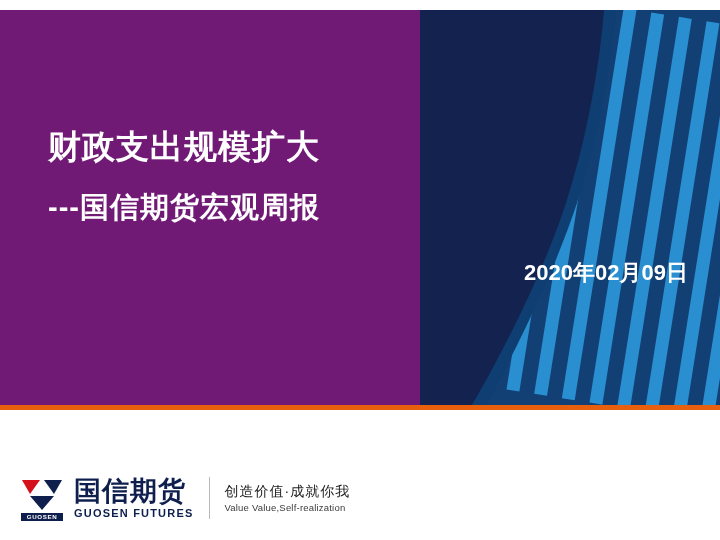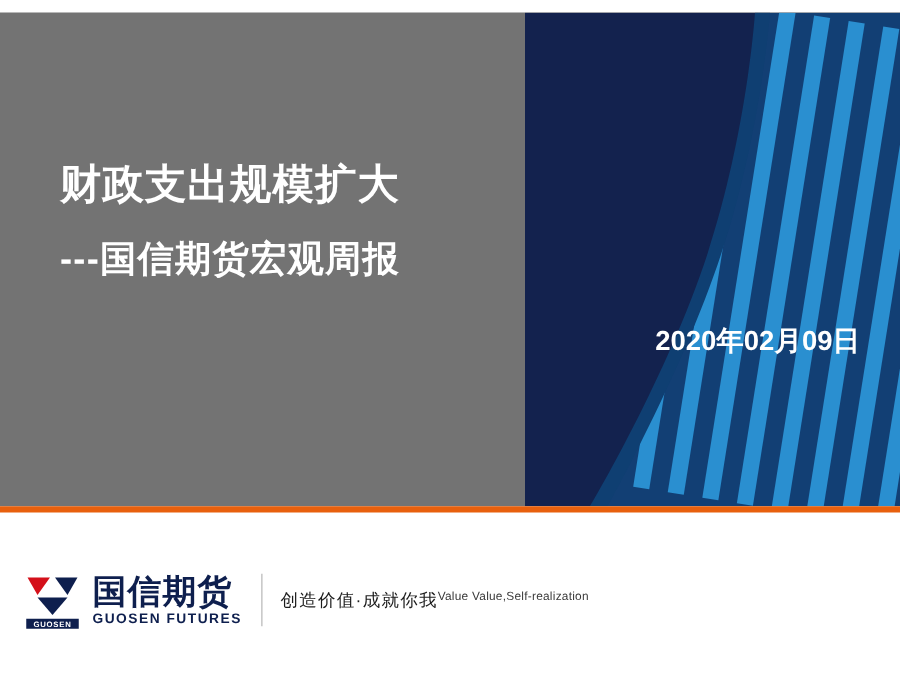--- a/index.html
+++ b/index.html
@@ -20,21 +20,21 @@
     background: #ffffff;
     overflow: hidden;
   }
   
   .banner {
     position: absolute;
     left: 0;
     top: 10px;
     width: 720px;
     height: 395px;
-    background: #737373;
+    background: #701a75;
     overflow: hidden;
   }
   
   .fan {
     position: absolute;
     right: 0;
     top: 0;
     width: 300px;
     height: 395px;
     overflow: hidden;
@@ -83,21 +83,21 @@
     text-align: right;
     letter-spacing: 0px;
     white-space: nowrap;
     padding-right: 0;
   }
 
   
   .footer {
     position: absolute;
     left: 0;
-    bottom: 18px;
+    bottom: 0;
     width: 624px;
     height: 130px;
   }
   .logo-wrap {
     position: absolute;
     left: 18px;
     bottom: 18px;
     display: flex;
     align-items: center;
   }
@@ -129,20 +129,21 @@
     line-height: 14px;
   }
   .divider {
     width: 1px;
     height: 42px;
     background: #b9b9b9;
     margin: 0 14px 0 16px;
   }
   .slogan {
     display: flex;
+    flex-direction: column;
     justify-content: center;
   }
   .slogan-cn {
     font-size: 14px;
     color: #1b1b1b;
     letter-spacing: 1px;
     line-height: 19px;
   }
   .slogan-en {
     font-size: 9.5px;

